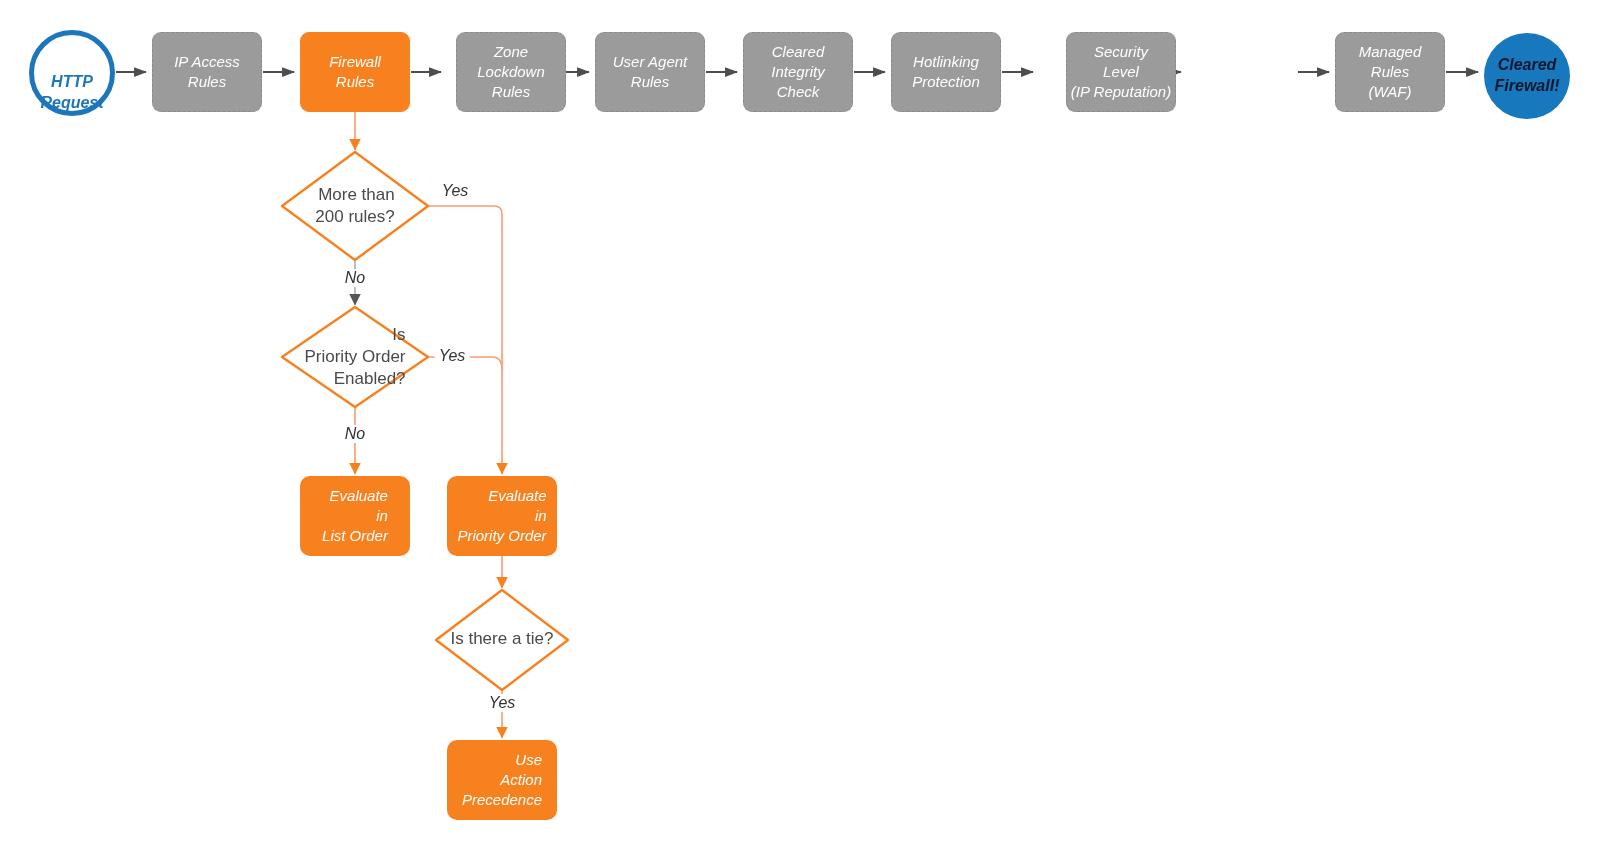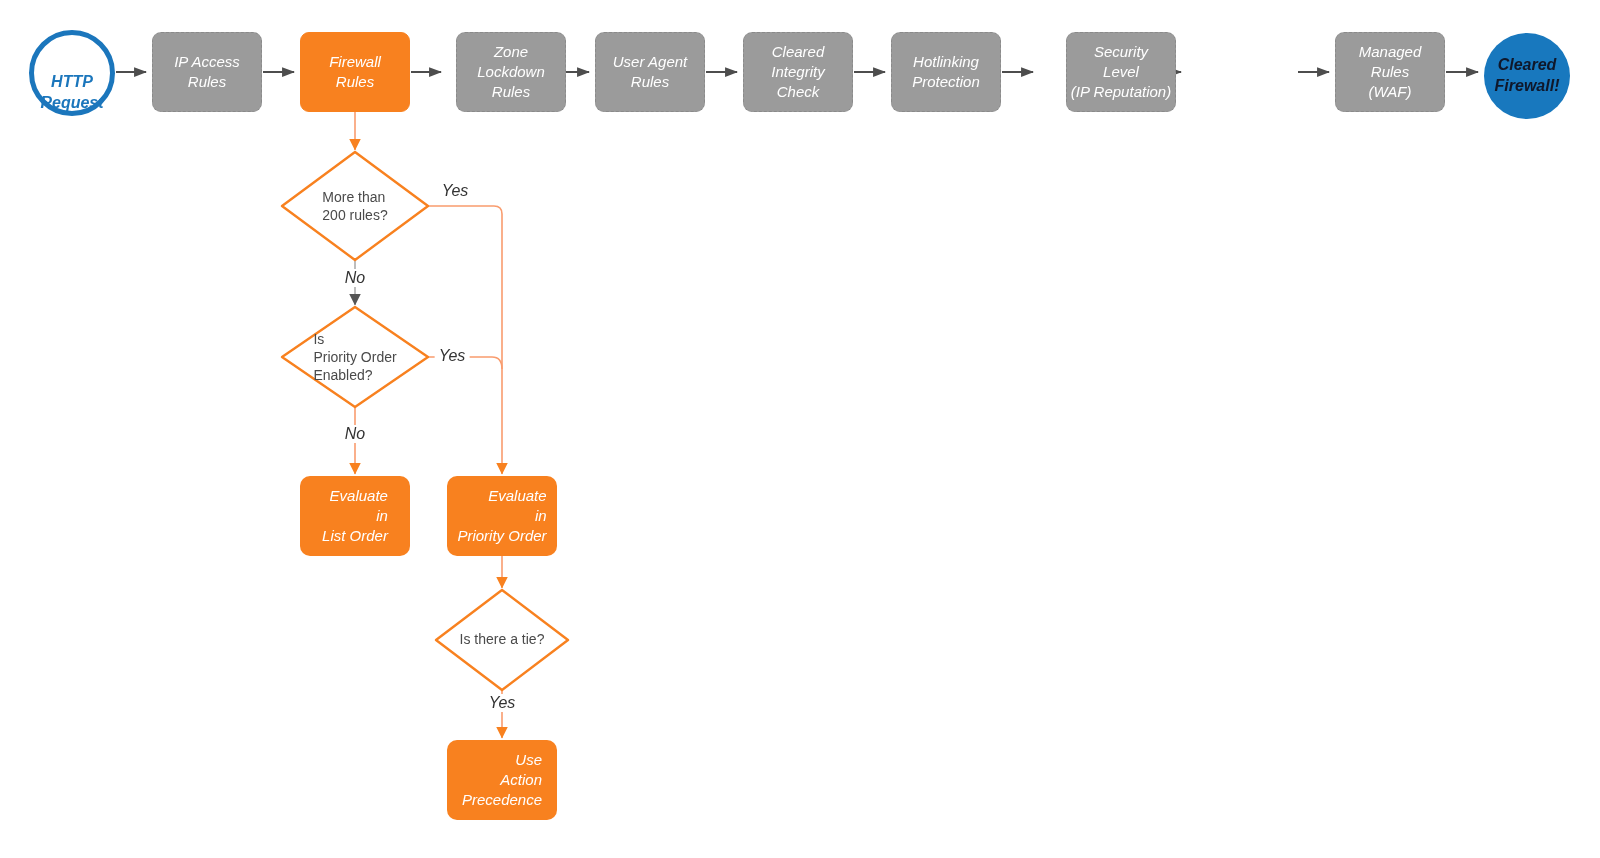--- a/index.html
+++ b/index.html
@@ -28,22 +28,22 @@
   .stage.orange{background:var(--orange);border:1px solid var(--orange);}
   .action{width:110px;height:80px;border-radius:10px;background:var(--orange);text-align:right;}
 
   .circle{border-radius:50%;background:#FFFFFF;}
   .circle .node-label{font-weight:bold;font-size:16px;line-height:1.3;}
   .circle.start{left:29px;top:30px;width:86px;height:86px;border:5px solid var(--blue);}
   .circle.start .node-label{color:var(--blue);margin-top:40px;}
   .circle.end{left:1484px;top:33px;width:86px;height:86px;background:var(--blue-fill);}
   .circle.end .node-label{color:#0f172a;}
 
-  .diamond-label{position:absolute;transform:translate(-50%,-50%);text-align:left;
-                 white-space:pre-line;font-size:14px;line-height:1.3;color:var(--text-dark);}
+  .diamond-label{position:absolute;transform:translate(-50%,-50%);text-align:right;
+                 white-space:pre-line;font-size:17px;line-height:1.3;color:var(--text-dark);}
   .edge-label{position:absolute;transform:translate(-50%,-50%);font-style:italic;
               font-size:16px;color:var(--label-dark);background:#FFFFFF;padding:0 4px;}
 </style>
 </head>
 <body>
 
 <div class="canvas">
 
   <svg class="wires" width="1600" height="858">
     <defs>

